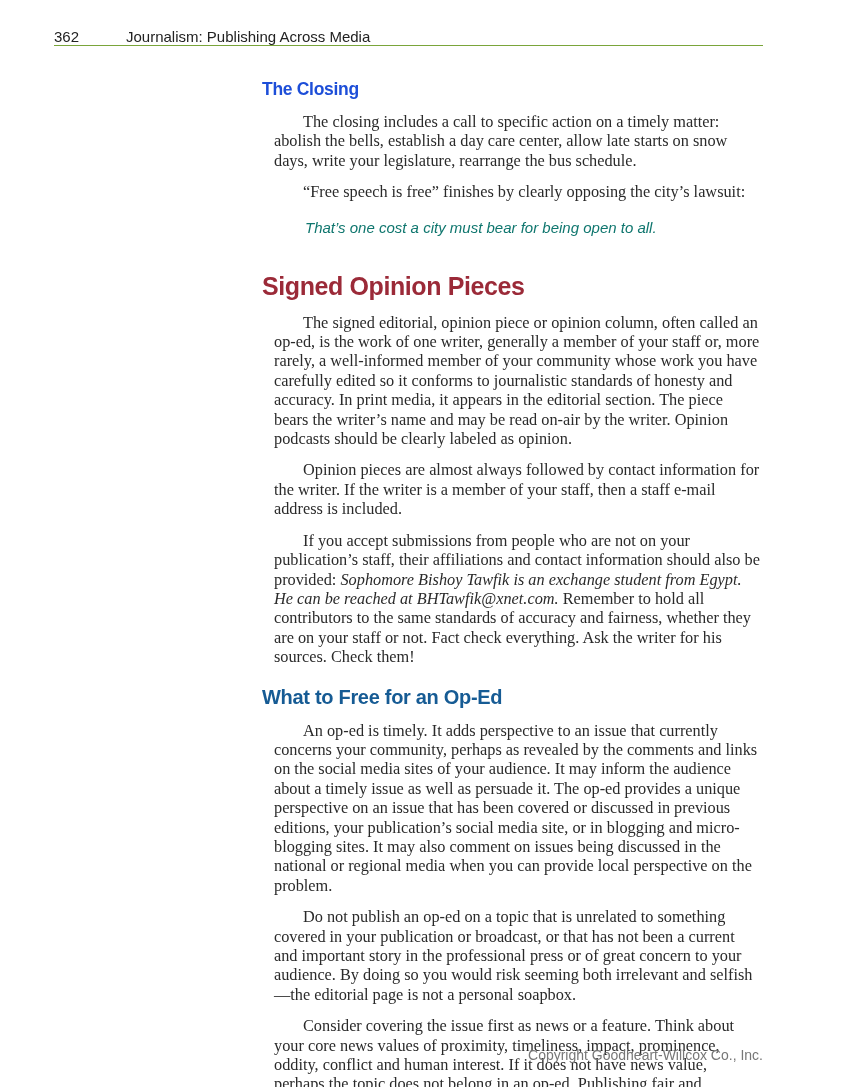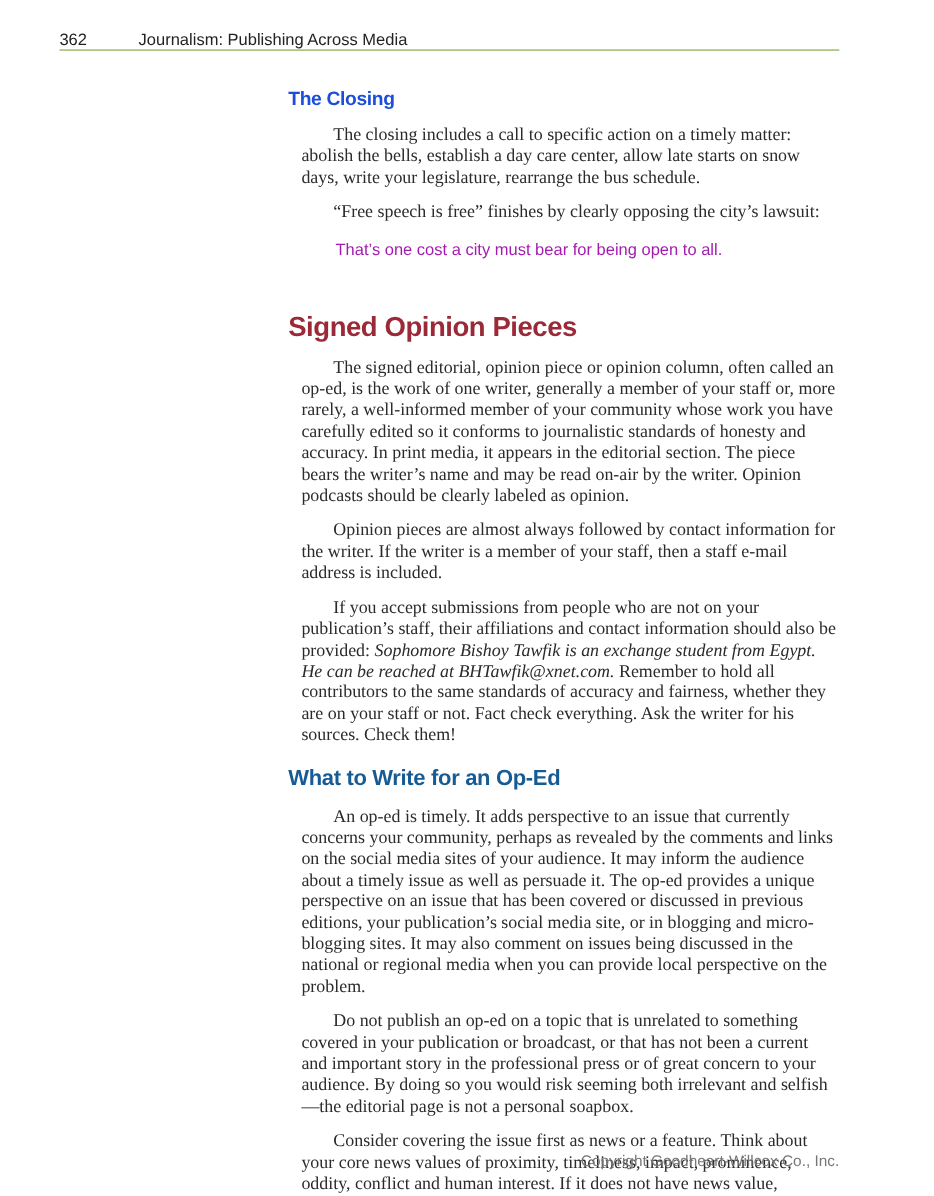--- a/index.html
+++ b/index.html
@@ -9,24 +9,24 @@
   .page-header .pnum { position: absolute; left: 0; top: 2px; }
   .page-header .ptitle { position: absolute; left: 72px; top: 2px; }
   .header-rule { position: absolute; left: 54px; top: 45px; width: 709px; height: 1px; background: #7aa53a; }
   .content { position: absolute; left: 262px; top: 78px; width: 510px;
     font-family: "Liberation Serif", "DejaVu Serif", serif; font-size: 16.3px; line-height: 19.4px; color: #2a2a2a; }
   .h3 { font-family: "Liberation Sans", "DejaVu Sans", sans-serif; font-weight: bold; font-size: 17.5px;
     letter-spacing: -0.3px; margin: 0; }
   .h3.green { color: #1d4ed8; height: 22px; line-height: 22px; }
   .h3.blue { color: #165b94; font-size: 20px; height: 24px; line-height: 24px; margin-top: 18px; margin-bottom: 1px; }
   .h2 { font-family: "Liberation Sans", "DejaVu Sans", sans-serif; font-weight: bold; font-size: 25px;
-    color: #9b2a38; letter-spacing: -0.4px; margin: 45px 0 0 0; height: 30px; line-height: 30px; }
+    color: #9b2a38; letter-spacing: -0.4px; margin: 34px 0 0 0; height: 30px; line-height: 30px; }
   p { margin: 12px; text-indent: 29px; }
-  .quote { font-family: "Liberation Sans", "DejaVu Sans", sans-serif; font-size: 15px;
-    color: #a21caf; margin: 16px 0 0 43px; line-height: 19px; text-indent: 0; }
+  .quote { font-family: "Liberation Sans", "DejaVu Sans", sans-serif; font-style: italic; font-size: 15px;
+    color: #0f766e; margin: 16px 0 0 43px; line-height: 19px; text-indent: 0; }
   em { font-style: italic; }
   .footer { position: absolute; right: 86px; top: 1047px;
     font-family: "Liberation Sans", "DejaVu Sans", sans-serif; font-size: 14px; color: #777; }
 </style>
 </head>
 <body>
 
 <div class="page-header">
   <span class="pnum">362</span>
   <span class="ptitle">Journalism: Publishing Across Media</span>
@@ -37,19 +37,19 @@
   <h3 class="h3 green">The Closing</h3>
   <p>The closing includes a call to specific action on a timely matter: abolish the bells, establish a day care center, allow late starts on snow days, write your legislature, rearrange the bus schedule.</p>
   <p>“Free speech is free” finishes by clearly opposing the city’s lawsuit:</p>
   <div class="quote">That’s one cost a city must bear for being open to all.</div>
 
   <h2 class="h2">Signed Opinion Pieces</h2>
   <p>The signed editorial, opinion piece or opinion column, often called an op-ed, is the work of one writer, generally a member of your staff or, more rarely, a well-informed member of your community whose work you have carefully edited so it conforms to journalistic standards of honesty and accuracy. In print media, it appears in the editorial section. The piece bears the writer’s name and may be read on-air by the writer. Opinion podcasts should be clearly labeled as opinion.</p>
   <p>Opinion pieces are almost always followed by contact information for the writer. If the writer is a member of your staff, then a staff e-mail address is included.</p>
   <p><span>If you accept submissions from people who are not on your publication’s staff, their affiliations and contact information should also be provided: </span><em>Sophomore Bishoy Tawfik is an exchange student from Egypt. He can be reached at BHTawfik@xnet.com.</em><span> Remember to hold all contributors to the same standards of accuracy and fairness, whether they are on your staff or not. Fact check everything. Ask the writer for his sources. Check them!</span></p>
 
-  <h3 class="h3 blue">What to Write for an Op-Ed</h3>
+  <h3 class="h3 blue">What to Free for an Op-Ed</h3>
   <p>An op-ed is timely. It adds perspective to an issue that currently concerns your community, perhaps as revealed by the comments and links on the social media sites of your audience. It may inform the audience about a timely issue as well as persuade it. The op-ed provides a unique perspective on an issue that has been covered or discussed in previous editions, your publication’s social media site, or in blogging and micro-blogging sites. It may also comment on issues being discussed in the national or regional media when you can provide local perspective on the problem.</p>
   <p>Do not publish an op-ed on a topic that is unrelated to something covered in your publication or broadcast, or that has not been a current and important story in the professional press or of great concern to your audience. By doing so you would risk seeming both irrelevant and selfish—the editorial page is not a personal soapbox.</p>
   <p>Consider covering the issue first as news or a feature. Think about your core news values of proximity, timeliness, impact, prominence, oddity, conflict and human interest. If it does not have news value, perhaps the topic does not belong in an op-ed. Publishing fair and balanced news or feature coverage of an issue before you editorialize about it may blunt criticism that otherwise would be aimed at your</p>
 </div>
 
 <div class="footer">Copyright Goodheart-Willcox Co., Inc.</div>
 
 </body></html>

